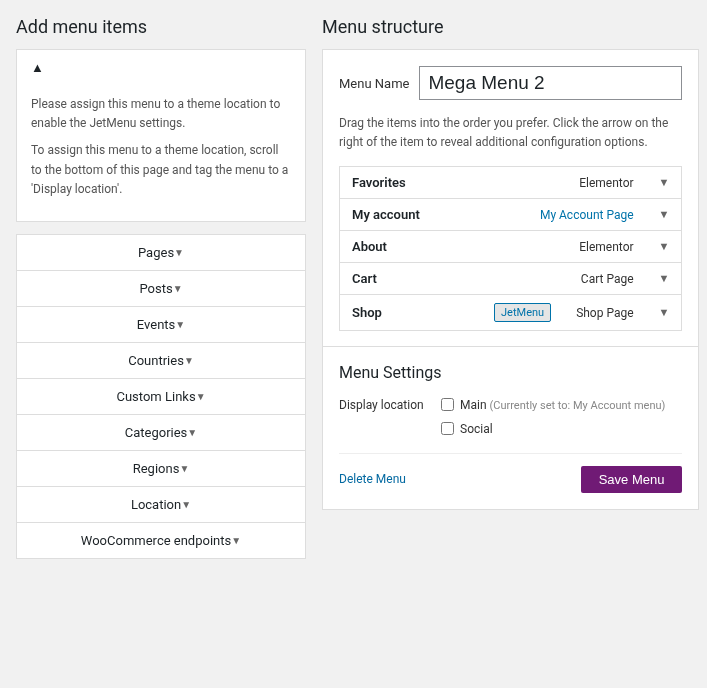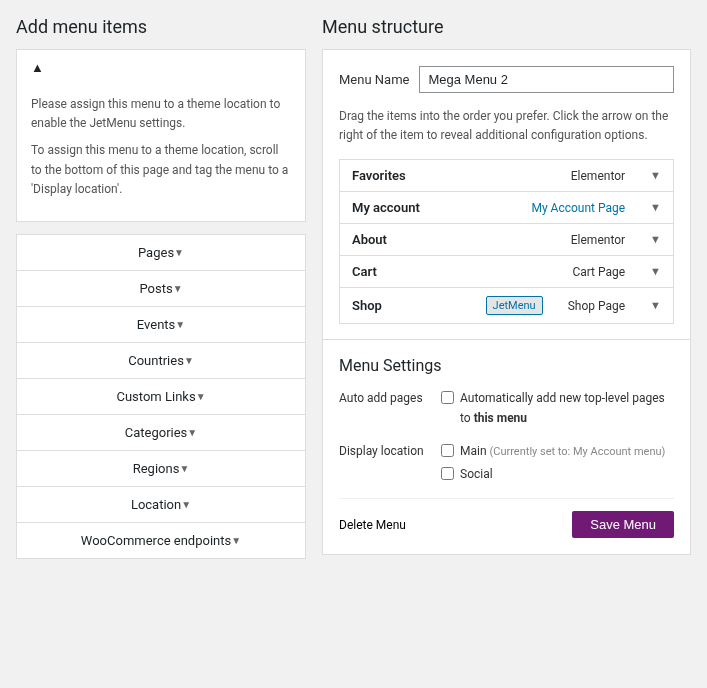--- a/index.html
+++ b/index.html
@@ -92,21 +92,21 @@
     }
     .menu-name-label {
       font-size: 13px;
       color: #333;
       white-space: nowrap;
     }
     .menu-name-input {
       flex: 1;
       padding: 5px 8px;
       border: 1px solid #8c8f94;
-      font-size: 13px;
+      font-size: 19px;
       color: #1d2327;
       outline: none;
     }
     .drag-instruction {
       font-size: 12px;
       color: #555;
       margin-bottom: 14px;
       line-height: 1.6;
     }
     
@@ -194,21 +194,21 @@
     }
     .settings-actions {
       display: flex;
       justify-content: space-between;
       align-items: center;
       padding-top: 12px;
       border-top: 1px solid #eee;
       margin-top: 8px;
     }
     .delete-link {
-      color: #000000;
+      color: #0369a1;
       text-decoration: none;
       font-size: 12px;
       cursor: pointer;
       text-align: right;
     }
     .save-button {
       background: #701a75;
       color: #fff;
       border: none;
       padding: 6px 18px;
@@ -356,29 +356,20 @@
           <span class="menu-item-tag">JetMenu</span>
           <span class="menu-item-elementor">Shop Page</span>
           <span class="menu-item-arrow">▼</span>
         </div>
       </div>
     </div>
 
     <div class="menu-settings-section">
       <h3 class="menu-settings-title">Menu Settings</h3>
 
-      <div class="settings-row">
-        <div class="settings-label">Auto add pages</div>
-        <div class="settings-content">
-          <label>
-            <input type="checkbox" style="">
-            <span>Automatically add new top-level pages to <strong>this menu</strong></span>
-          </label>
-        </div>
-      </div>
 
       <div class="settings-row">
         <div class="settings-label">Display location</div>
         <div class="settings-content">
           <label>
             <input type="checkbox" style="">
             <span>Main <span class="current-set-note">(Currently set to: My Account menu)</span></span>
           </label>
           <label>
             <input type="checkbox" style="">

